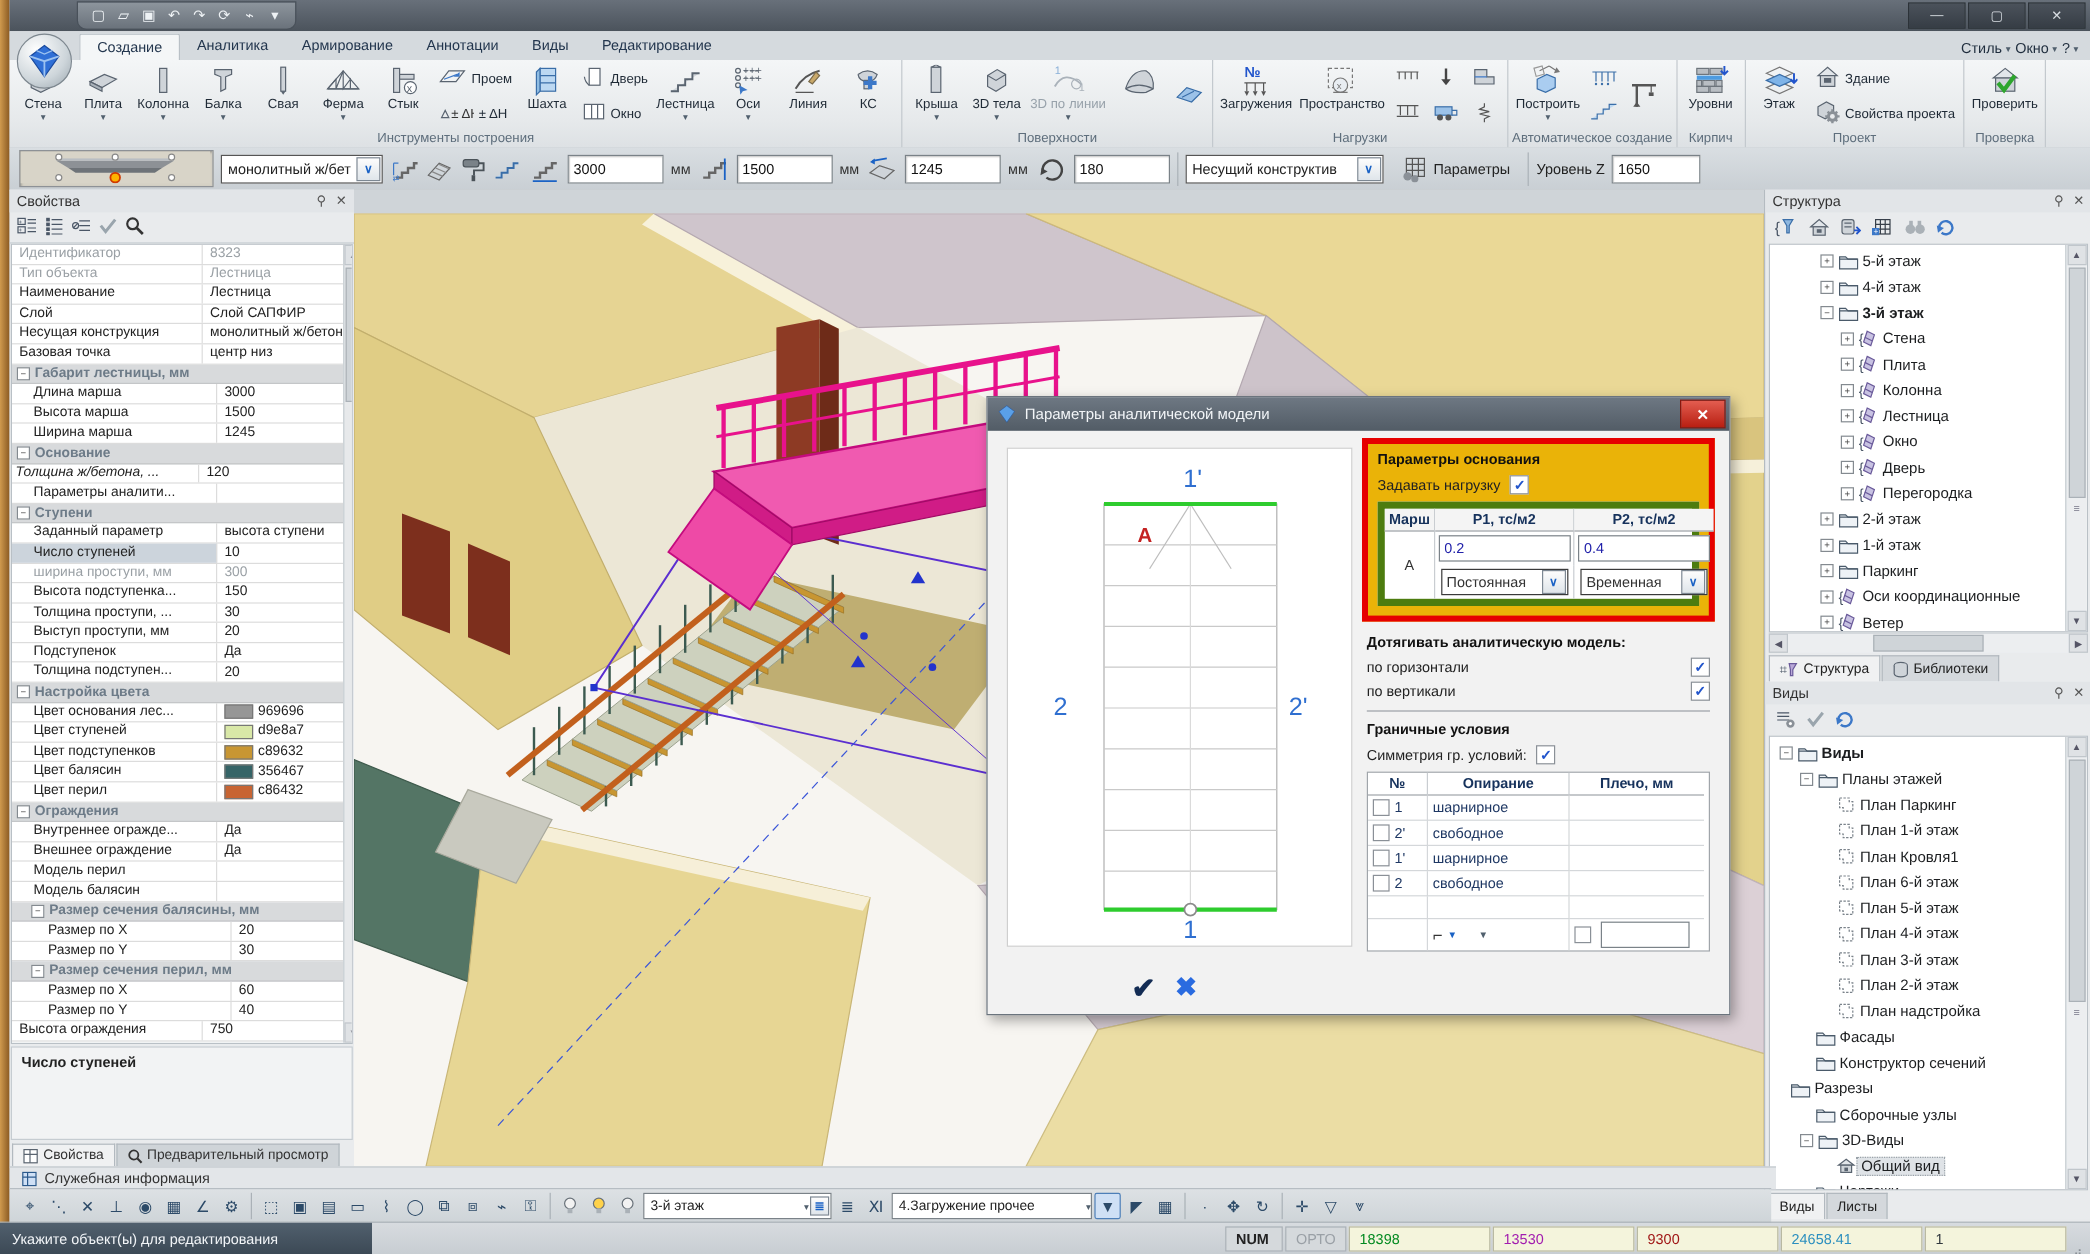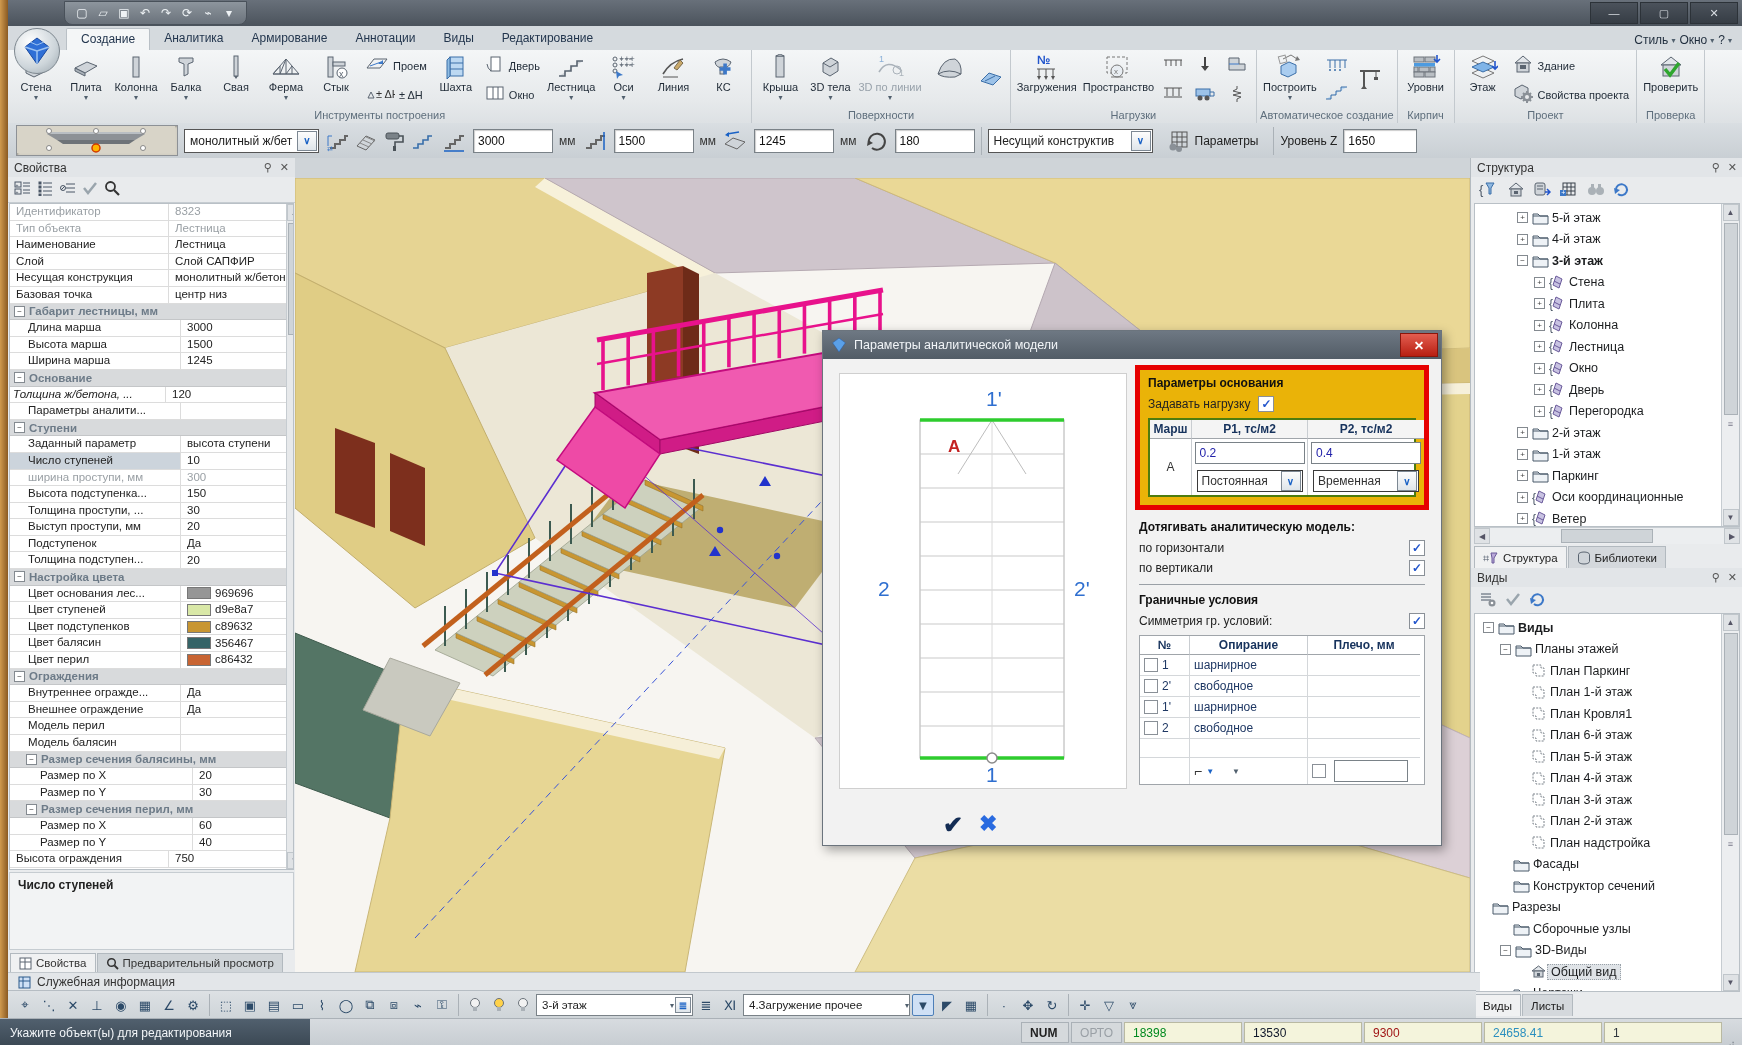--- a/index.html
+++ b/index.html
@@ -76,21 +76,21 @@
   
   .dialog{position:absolute;left:527px;top:172px;width:618px;height:514px;background:#f2f2f2;border:1px solid #6b747d;box-shadow:3px 4px 10px rgba(0,0,0,.35);z-index:20;}
   .dtitle{height:28px;background:linear-gradient(#6e7883,#525c66);display:flex;align-items:center;color:#f2f5f8;font-size:12.5px;gap:7px;padding-left:8px;}
   .dclose{margin-left:auto;width:36px;height:22px;margin-right:3px;background:linear-gradient(#e35d50,#b81f12);border:1px solid #8a160c;color:#fff;display:flex;align-items:center;justify-content:center;font-weight:bold;cursor:pointer;}
   .diag{position:absolute;left:16px;top:42px;width:286px;height:414px;background:#fff;border:1px solid #cfcfcf;}
   .dright{position:absolute;left:312px;top:34px;width:294px;bottom:8px;font-size:12px;}
   .redbox{border:5px solid #e60000;padding:6px 8px 8px;background:#eab308;}
   .dh{font-weight:bold;color:#111;margin-bottom:6px;}
   .chkrow{display:flex;align-items:center;gap:8px;margin:4px 0;}
   .chk{width:14px;height:14px;background:#fff;border:1px solid #8a9097;display:flex;align-items:center;justify-content:center;color:#2255cc;font-size:12px;font-weight:bold;flex:none;}
-  .ltable{display:grid;grid-template-columns:42px 116px 116px;border:2px solid #4d7c0f;background:#fff;margin-top:6px;}
+  .ltable{display:grid;grid-template-columns:42px 116px 116px;border:6px solid #4d7c0f;background:#fff;margin-top:6px;}
   .ltable .th{font-weight:bold;color:#16325c;text-align:center;border-bottom:1px solid #a0a5aa;border-right:1px solid #c9cdd1;padding:2px 0;background:#f4f4f4;}
   .ltable .tc{border-right:1px solid #c9cdd1;display:flex;align-items:center;justify-content:center;color:#333;}
   .dinput{width:100px;height:18px;border:1px solid #7a8288;background:#fff;color:#2222aa;font-size:12px;padding:1px 4px;margin:3px 4px;}
   .dsel{display:flex;align-items:center;height:20px;border:1.5px solid #3a3a3a;background:#fff;margin:3px 4px;width:104px;}
   .dsel .sv{flex:1;padding-left:4px;white-space:nowrap;overflow:hidden;}
   .sepline{border-top:1px solid #9aa0a6;margin:8px 0;}
   .bctable{display:grid;grid-template-columns:50px 118px 112px;border:1px solid #a0a5aa;background:#fff;margin-top:6px;}
   .bctable .th{font-weight:bold;color:#16325c;text-align:center;border-bottom:1px solid #a0a5aa;border-right:1px solid #c9cdd1;padding:2px 0;}
   .bcc{border-bottom:1px solid #d4d7da;border-right:1px solid #d4d7da;height:20px;display:flex;align-items:center;padding-left:4px;gap:4px;color:#1f3864;}
   .okx{position:absolute;left:120px;bottom:6px;display:flex;gap:16px;}
@@ -1217,21 +1217,21 @@
           <div class="chkrow" style="justify-content:space-between">
               <span>по горизонтали</span>
               <span class="chk">✓</span>
             </div>
           <div class="chkrow" style="justify-content:space-between">
               <span>по вертикали</span>
               <span class="chk">✓</span>
             </div>
           <div class="sepline"></div>
           <div class="dh">Граничные условия</div>
-          <div class="chkrow" style="justify-content:space-between">
+          <div class="chkrow" style="">
               <span>Симметрия гр. условий:</span>
               <span class="chk">✓</span>
             </div>
           <div class="bctable" id="bc-table">
               <div class="th">№</div>
               <div class="th">Опирание</div>
               <div class="th" style="border-right: none;">Плечо, мм</div>
               <div class="bcc">
                 <span class="chk" style="width: 12px; height: 12px;"></span>
                 <span>1</span>
@@ -1816,20 +1816,20 @@
       <span class="bico2">▽</span>
       <span class="bico2">⩔</span>
     </div>
   <div class="statusbar">
     <div class="smsg">Укажите объект(ы) для редактирования</div>
     <div style="flex:1"></div>
     <div id="status-cells" style="display:flex;align-items:stretch">
         <div class="scell sys">NUM</div>
         <div class="scell sys dim">ОРТО</div>
         <div class="scell" style="color: rgb(0, 137, 31);">18398</div>
-        <div class="scell" style="color: #0f172a;">13530</div>
+        <div class="scell" style="color: #a21caf;">13530</div>
         <div class="scell" style="color: rgb(160, 22, 22);">9300</div>
         <div class="scell" style="color: rgb(43, 143, 191);">24658.41</div>
         <div class="scell" style="color: rgb(48, 55, 61);">1</div>
       </div>
     <div class="grip">⣠</div>
   </div>
 </div>
 
 </body></html>

